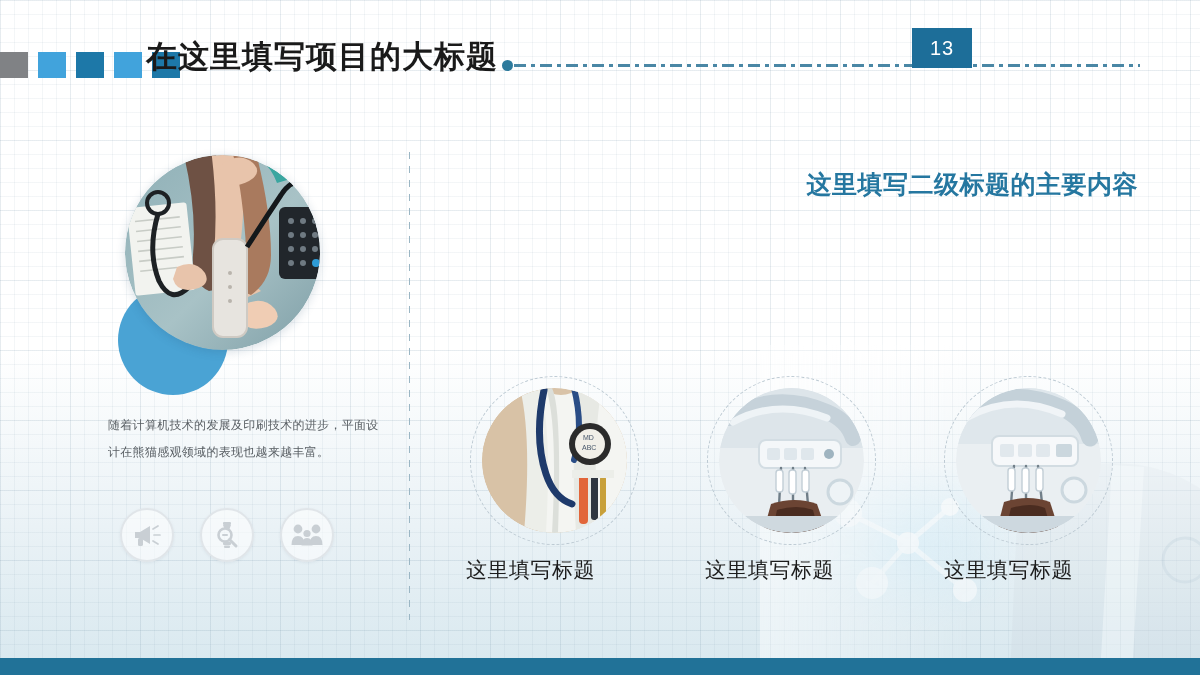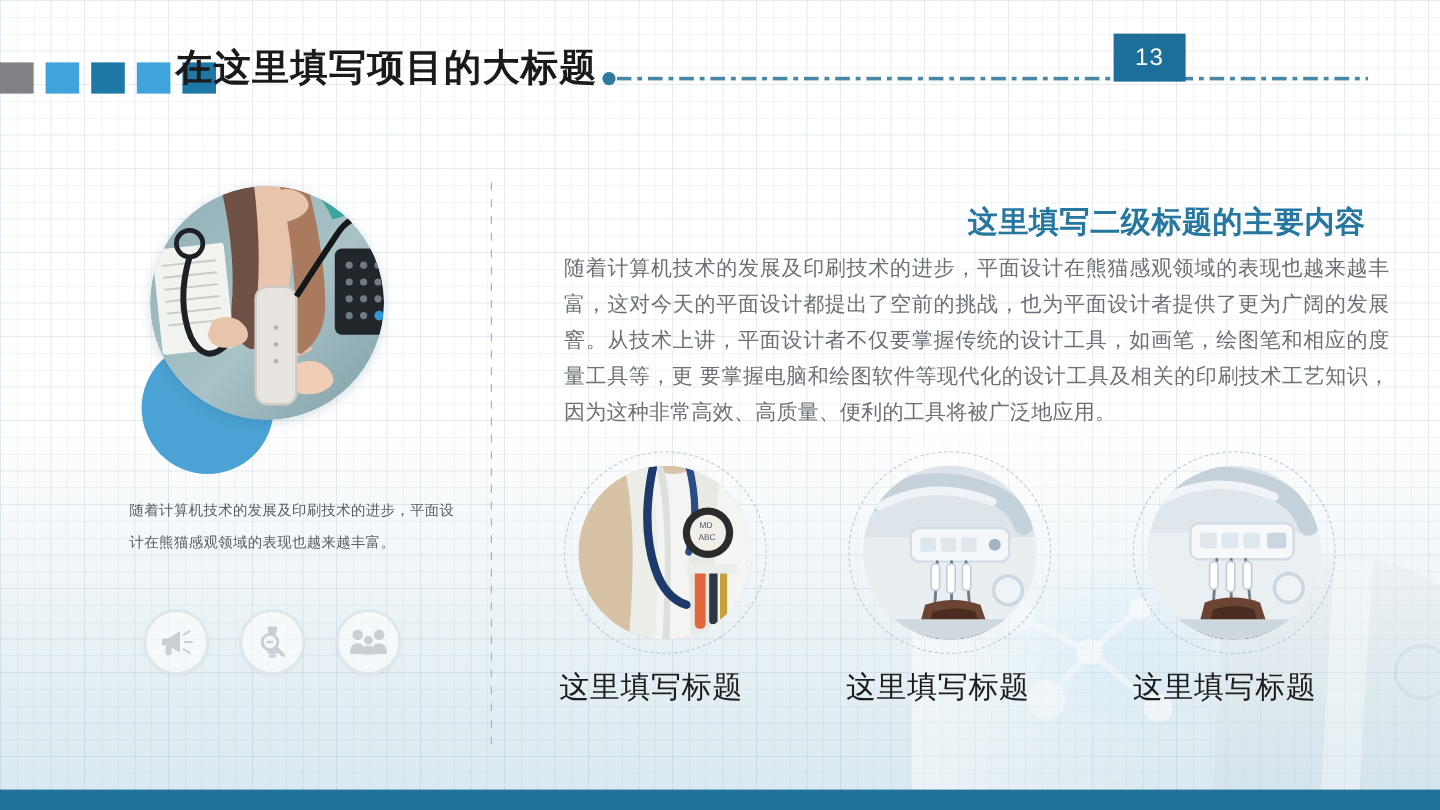--- a/index.html
+++ b/index.html
@@ -57,21 +57,21 @@
   }
   .hdr-line {
     position:absolute; left:514px; top:64px;
     width:626px; height:3px;
     background-image:linear-gradient(to right,#4a87a5 0 12px, transparent 12px 17px,
                                       #4a87a5 17px 21px, transparent 21px 26px);
     background-size:26px 3px;
   }
 
   .page-badge {
-    position:absolute; right:0; top:28px;
+    position:absolute; right:16px; top:28px;
     width:60px; height:40px;
     background:#1d6e99;
     color:#ffffff; font-size:20px;
     display:flex; align-items:center; justify-content:center;
     letter-spacing:1px;
   }
 
   
   .divider {
     position:absolute; left:409px; top:152px;
@@ -149,21 +149,21 @@
     border:1px dashed #bcc9d2;
   }
   .thumb .pic {
     position:absolute; inset:0;
     border-radius:50%; overflow:hidden;
   }
   .thumb .pic svg { display:block; }
 
   .cap {
     position:absolute; top:556px;
-    font-size:25px; color:#1c1c1c;
+    font-size:21px; color:#1c1c1c;
     letter-spacing:.5px; white-space:nowrap;
   }
 
   
   .bottom-bar {
     position:absolute; left:0; bottom:0;
     width:1200px; height:17px;
     background:#217298;
   }
 </style>
@@ -340,21 +340,20 @@
         </svg>
       </div>
 
     </div>
   </div>
 
   <div class="right-col">
 
     <div class="sub-title">这里填写二级标题的主要内容</div>
 
-    <div class="body-text">随着计算机技术的发展及印刷技术的进步，平面设计在熊猫感观领域的表现也越来越丰富，这对今天的平面设计都提出了空前的挑战，也为平面设计者提供了更为广阔的发展窨。从技术上讲，平面设计者不仅要掌握传统的设计工具，如画笔，绘图笔和相应的度量工具等，更 要掌握电脑和绘图软件等现代化的设计工具及相关的印刷技术工艺知识，因为这种非常高效、高质量、便利的工具将被广泛地应用。</div>
 
     <div class="thumb-row">
 
       <div class="thumb" style="left:14px;">
         <div class="ring"></div>
         <div class="pic">
           <svg width="145" height="145" viewBox="0 0 145 145">
             <defs>
                 <clipPath id="c1">
                   <circle cx="72.5" cy="72.5" r="72.5"></circle>

